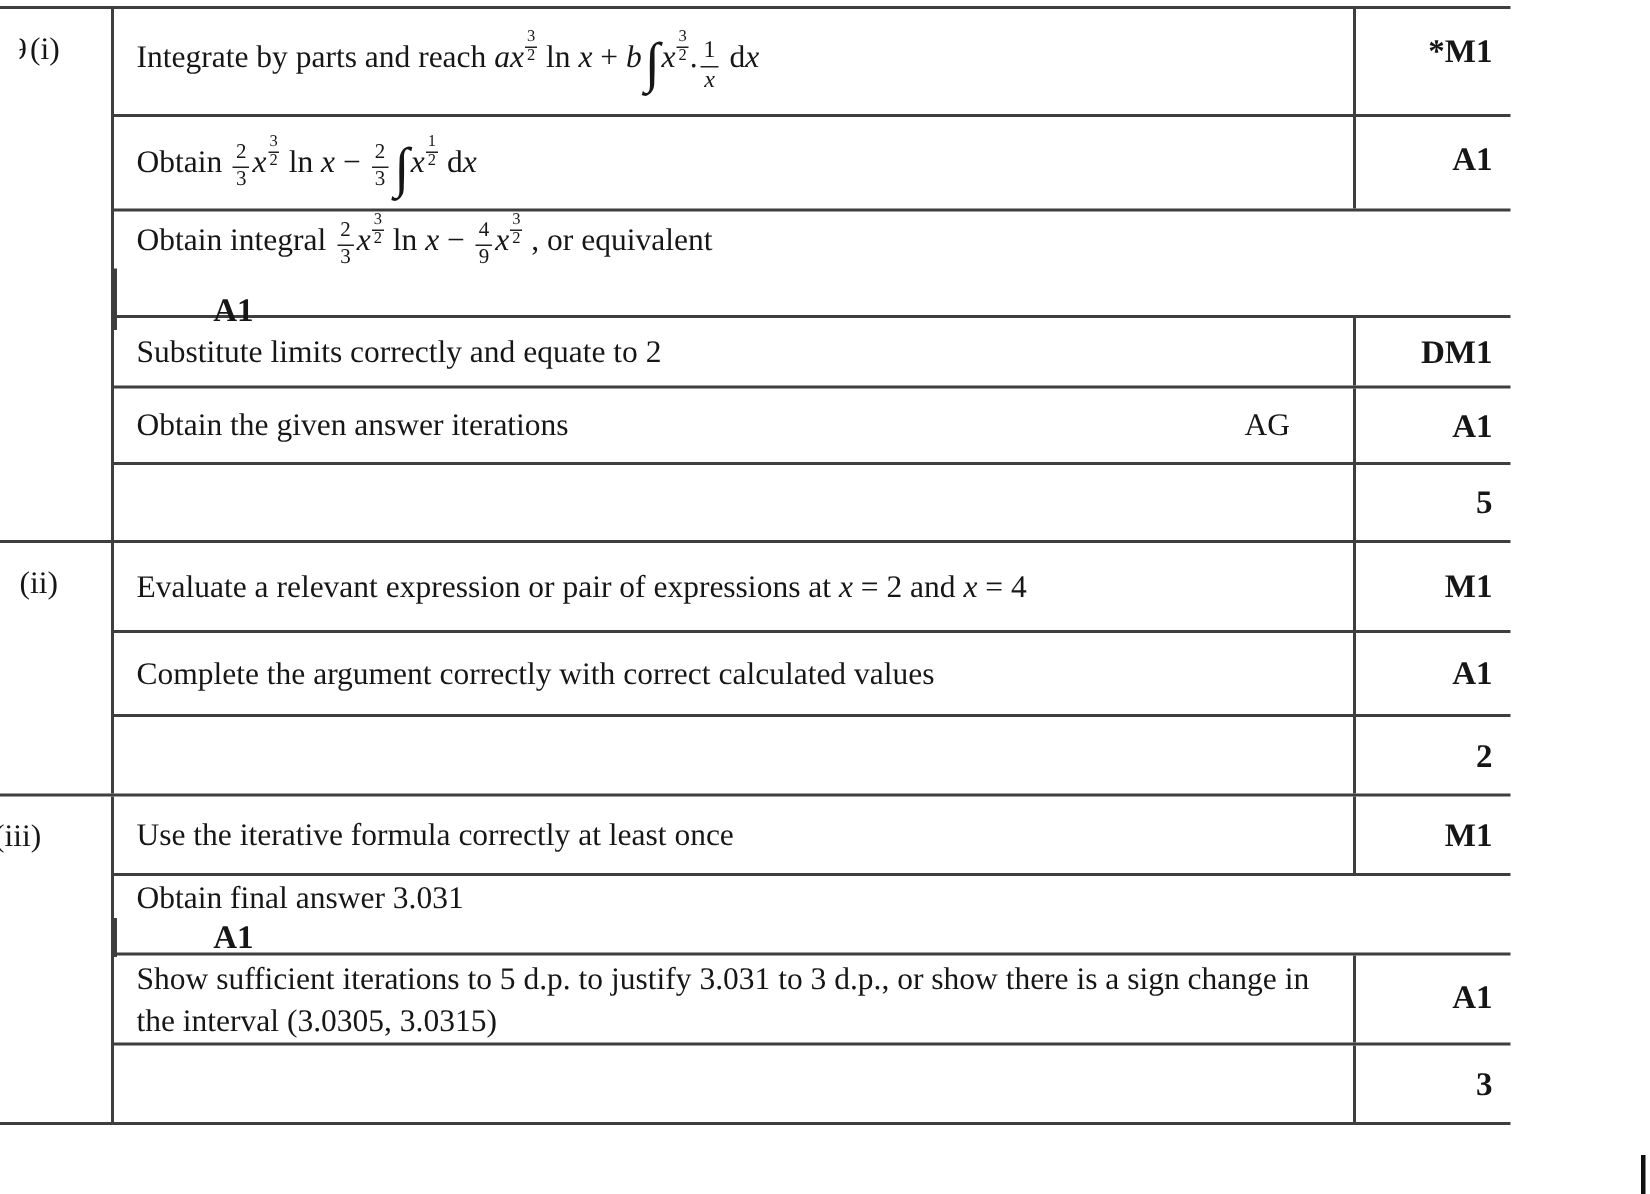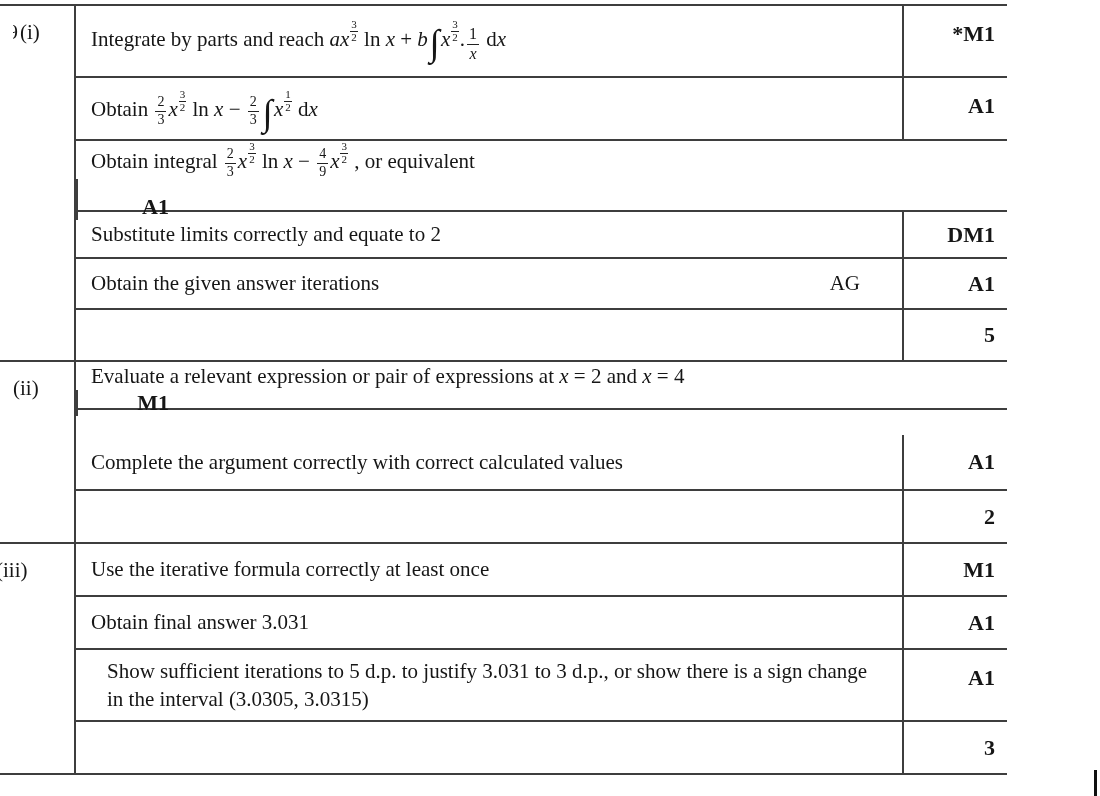--- a/index.html
+++ b/index.html
@@ -74,27 +74,27 @@
             <div class="desc">
               <span class="main"></span>
             </div>
             <div class="markcell">5</div>
           </div>
         </div>
       </div>
       <div class="section">
         <div class="labelcol"><span class="plabel">(ii)</span></div>
         <div class="rowscol">
-          <div class="row" style="height: 48px; flex-direction: column;">
+          <div class="row" style="height: 60px;">
             <div class="desc">
               <span class="main"><span>Evaluate a relevant expression or pair of expressions at </span><span class="v">x</span><span> = 2 and </span><span class="v">x</span><span> = 4</span></span>
             </div>
             <div class="markcell">M1</div>
           </div>
-          <div class="row" style="height: 56px; margin-top: 25px;">
+          <div class="row" style="height: 56px;">
             <div class="desc">
               <span class="main"><span>Complete the argument correctly with correct calculated values</span></span>
             </div>
             <div class="markcell">A1</div>
           </div>
           <div class="row" style="height: 51px;">
             <div class="desc">
               <span class="main"></span>
             </div>
             <div class="markcell">2</div>
@@ -103,27 +103,27 @@
       </div>
       <div class="section">
         <div class="labelcol"><span class="plabel shift">(iii)</span></div>
         <div class="rowscol">
           <div class="row" style="height: 53px;">
             <div class="desc">
               <span class="main"><span>Use the iterative formula correctly at least once</span></span>
             </div>
             <div class="markcell">M1</div>
           </div>
-          <div class="row" style="height: 53px;">
+          <div class="row" style="height: 53px; flex-direction: column;">
             <div class="desc">
               <span class="main"><span>Obtain final answer 3.031</span></span>
             </div>
             <div class="markcell">A1</div>
           </div>
-          <div class="row" style="height: 72px; padding-left: 16px;">
+          <div class="row" style="height: 60px;">
             <div class="desc">
               <span class="main"><span>Show sufficient iterations to 5 d.p. to justify 3.031 to 3 d.p., or show there is a sign change in the interval (3.0305, 3.0315)</span></span>
             </div>
             <div class="markcell tall">A1</div>
           </div>
           <div class="row" style="height: 51px;">
             <div class="desc">
               <span class="main"></span>
             </div>
             <div class="markcell">3</div>

